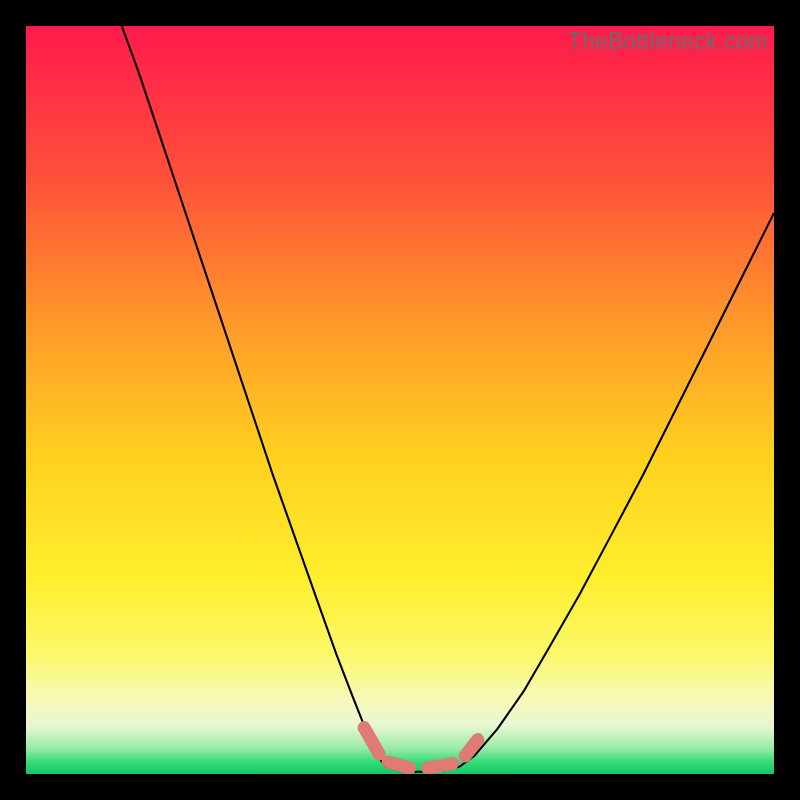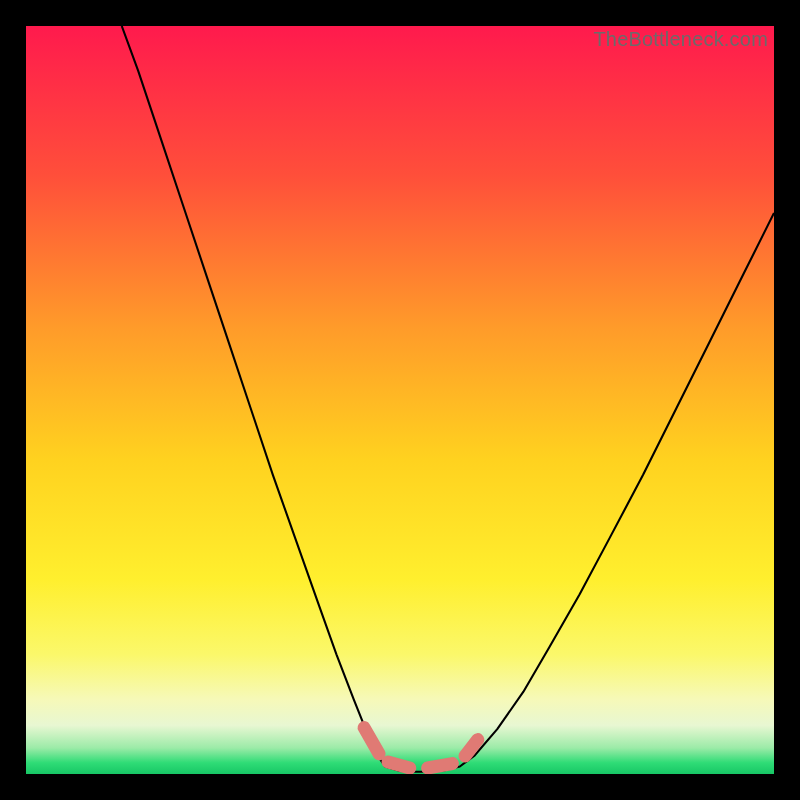--- a/index.html
+++ b/index.html
@@ -30,21 +30,21 @@
     left: 0;
     top: 0;
     width: 100%;
     height: 100%;
   }
   .watermark {
     position: absolute;
     top: 28px;
     right: 32px;
     color: #6b6b6b;
-    font-size: 20px;
+    font-size: 23px;
     font-weight: 500;
     letter-spacing: 0.2px;
   }
   svg.lines {
     position: absolute;
     left: 0;
     top: 0;
     width: 100%;
     height: 100%;
   }

